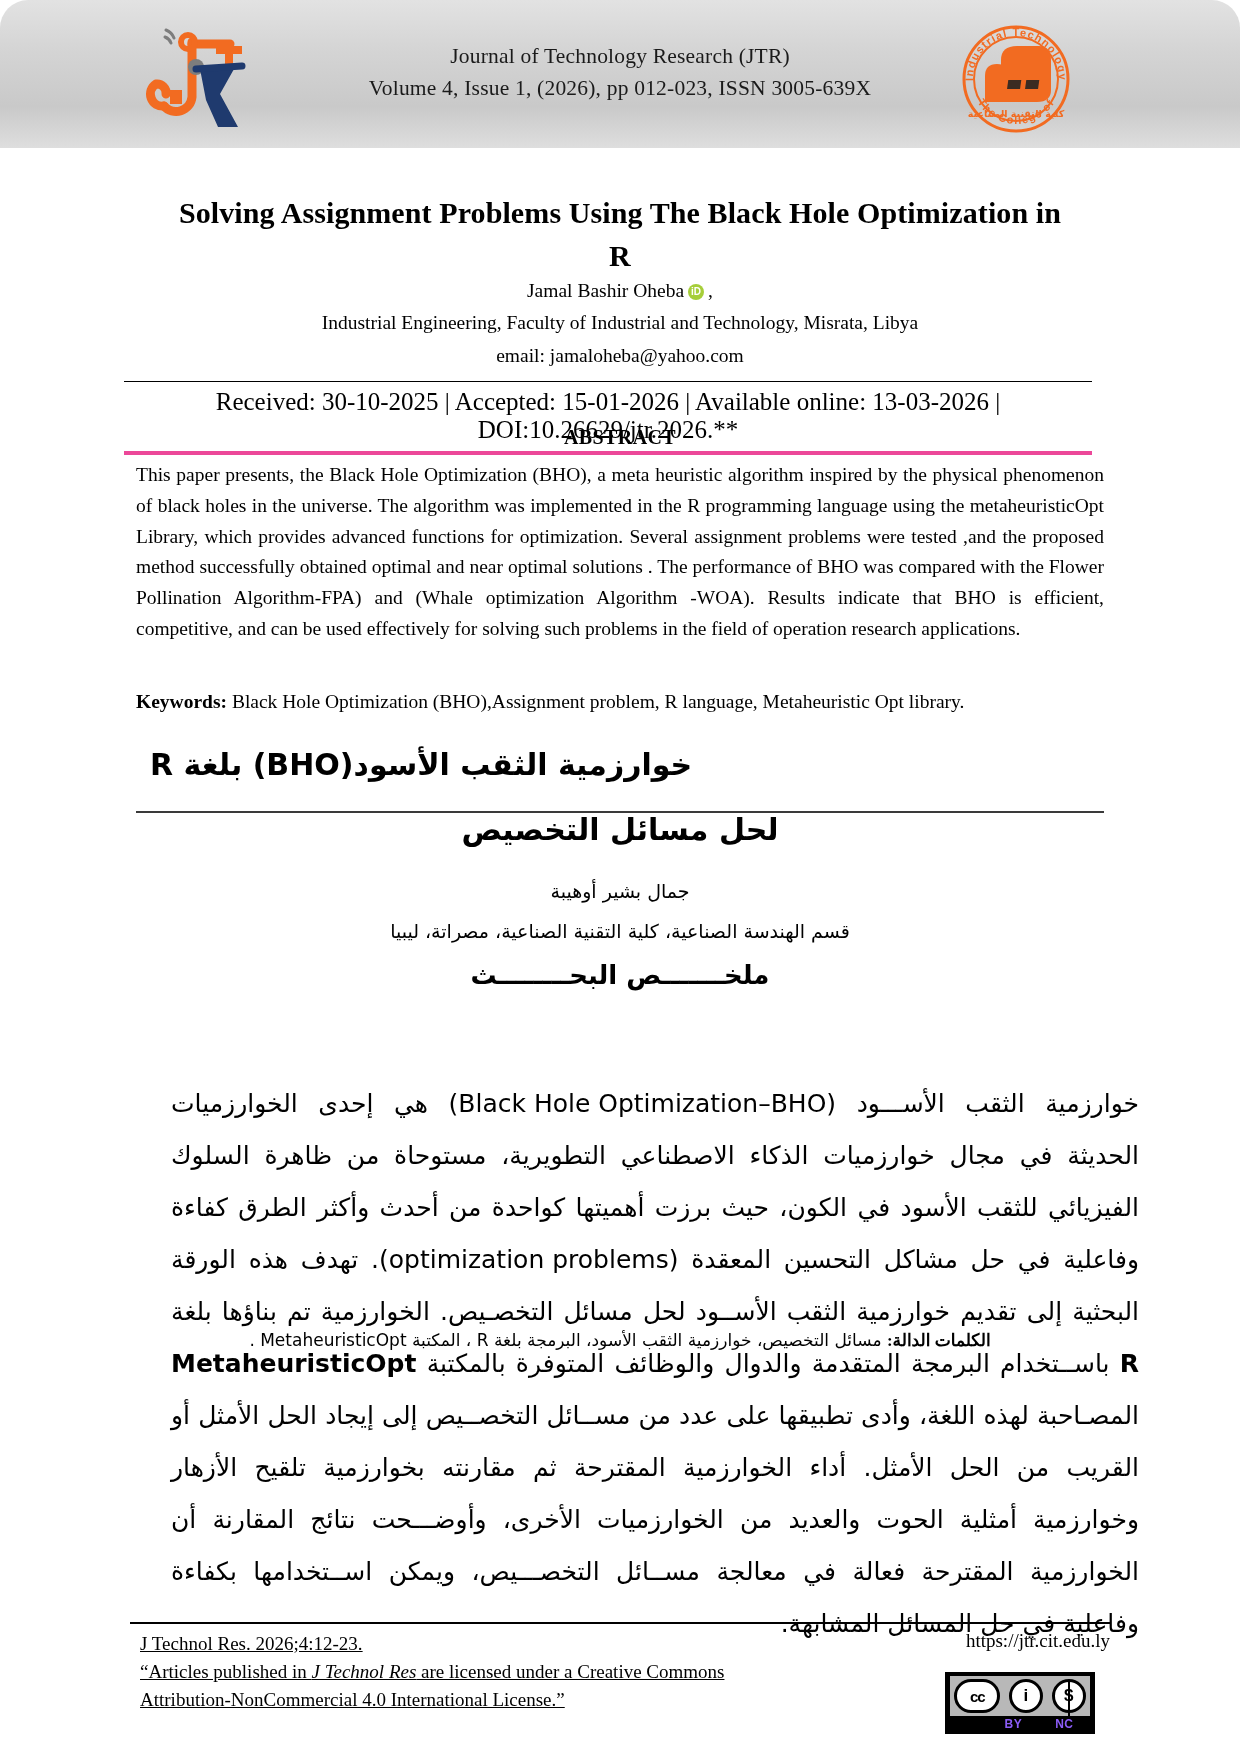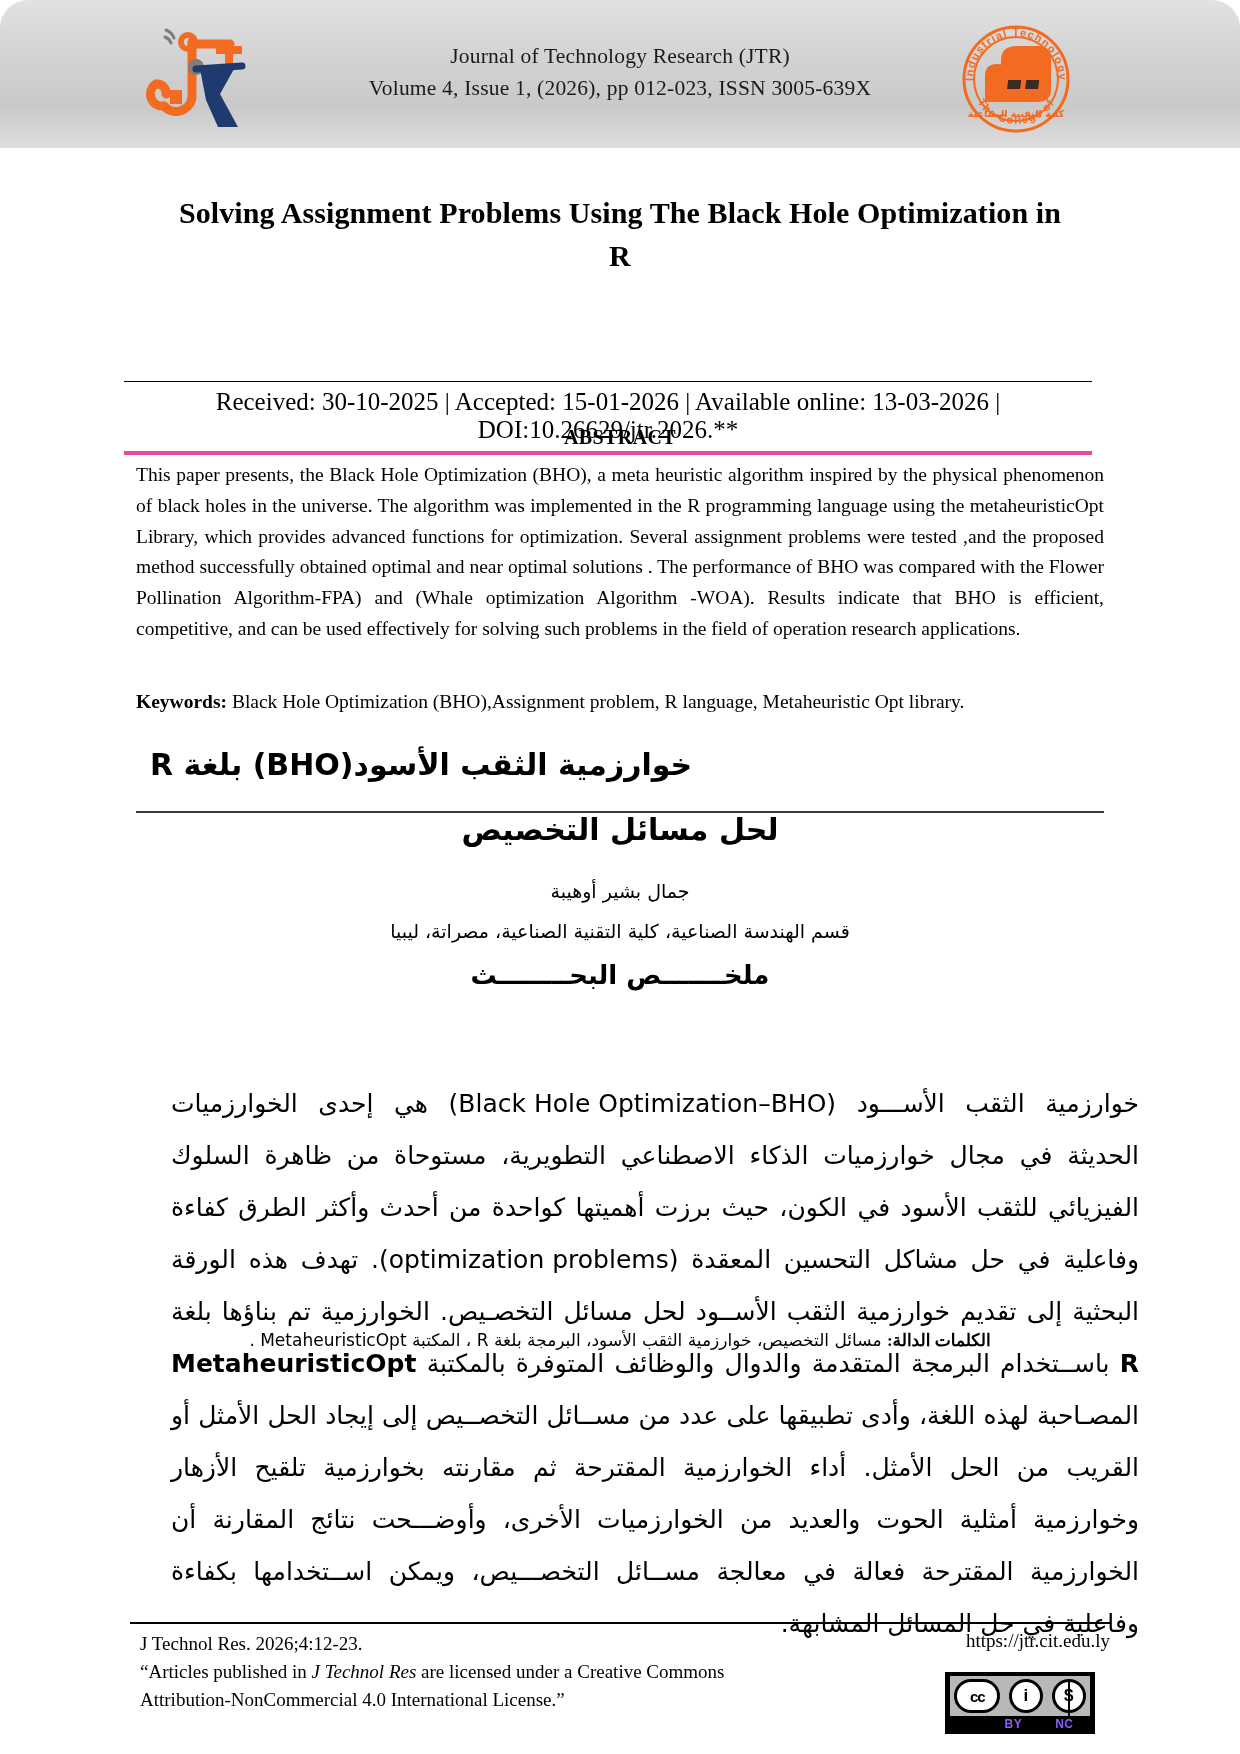--- a/index.html
+++ b/index.html
@@ -244,20 +244,21 @@
     height: 0;
     border-top: 2px solid #000;
   }
   .footer-left {
     position: absolute;
     left: 140px;
     top: 1630px;
     width: 700px;
     font-size: 19px;
     line-height: 1.48;
+    text-decoration: underline;
   }
   .footer-left em { font-style: italic; }
   .footer-url {
     position: absolute;
     left: 820px;
     top: 1630px;
     width: 290px;
     text-align: right;
     font-size: 19px;
   }
@@ -374,20 +375,31 @@
         </g>
         <rect x="62" y="62" width="13" height="9" fill="#3b2b22" transform="skewX(-8)"></rect>
         <rect x="80" y="62" width="13" height="9" fill="#3b2b22" transform="skewX(-8)"></rect>
         <text x="61" y="99" text-anchor="middle" font-family="'DejaVu Sans',sans-serif" font-size="9.5" font-weight="bold" fill="#F26B21">كلية التقنية الصناعية</text>
       </svg>
     </div>
   </div>
 
   <h1 class="title">Solving Assignment Problems Using The Black Hole Optimization in R</h1>
 
+  <div class="authors">
+    <div>
+      <span class="author-name-row">
+        <span>Jamal Bashir Oheba</span>
+        <span class="orcid">iD</span>
+        <span>,</span>
+      </span>
+    </div>
+    <div>Industrial Engineering, Faculty of Industrial and Technology,  Misrata, Libya</div>
+    <div>email: jamaloheba@yahoo.com</div>
+  </div>
 
   <div class="dates">Received: 30-10-2025 | Accepted: 15-01-2026 | Available online: 13-03-2026 | DOI:10.26629/jtr.2026.**</div>
 
   <div class="abstract-head">ABSTRACT</div>
   <div class="abstract-body">This paper presents, the Black Hole Optimization (BHO), a meta heuristic algorithm inspired by the physical phenomenon of black holes in the universe. The algorithm   was implemented in the R programming language using the metaheuristicOpt Library, which provides advanced functions for optimization. Several assignment problems were tested ,and the proposed method successfully obtained optimal and near optimal solutions . The performance  of  BHO  was compared with  the Flower Pollination Algorithm-FPA) and (Whale optimization Algorithm -WOA). Results indicate that BHO is efficient, competitive, and can be used effectively for solving such problems in the field of operation research applications.</div>
 
   <div class="keywords">
     <b>Keywords:</b><span> Black Hole Optimization (BHO),Assignment problem, R language, Metaheuristic Opt library.</span>
   </div>
 

